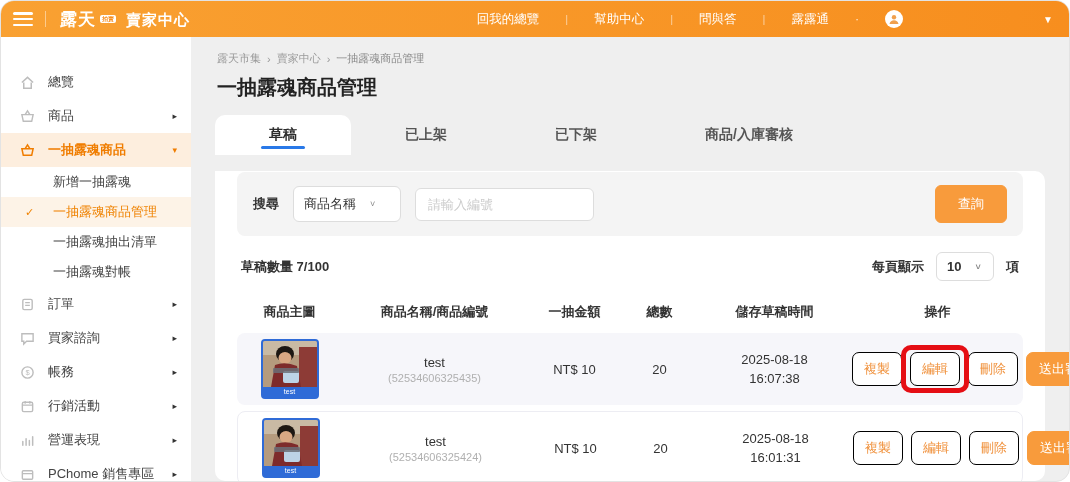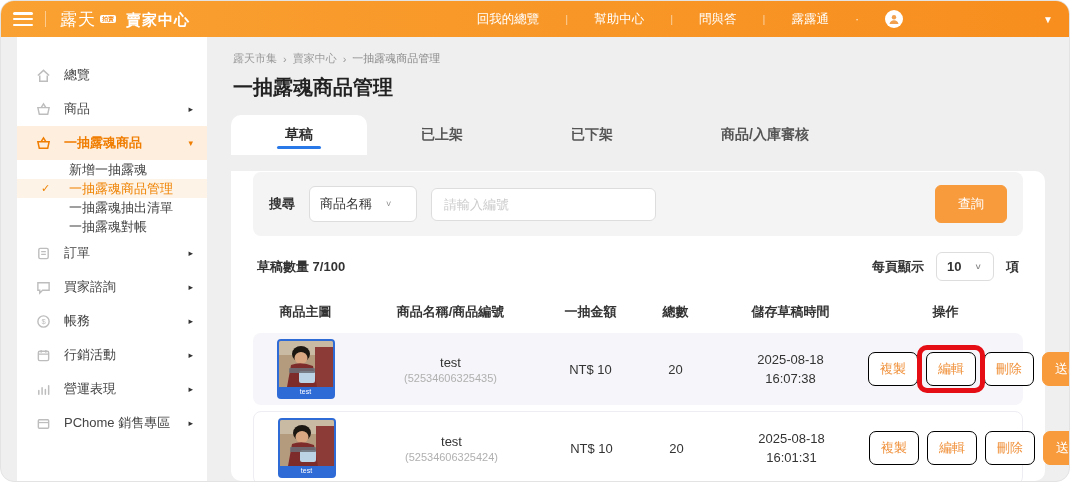--- a/index.html
+++ b/index.html
@@ -5,43 +5,43 @@
   * { box-sizing: border-box; margin: 0; padding: 0; }
   html,body { background:#fff; font-family:"Liberation Sans","DejaVu Sans",sans-serif; }
   .app { width:1070px; height:482px; margin:0 auto; border:1px solid #e3e3e3; border-radius:14px; overflow:hidden; background:#efefef; position:relative; }
 
   
   .topbar { height:36px; background:linear-gradient(90deg,#f9a132,#f78e1e); display:flex; align-items:center; padding:0 16px 0 12px; color:#fff; }
   .hamburger { width:20px; height:14px; display:flex; flex-direction:column; justify-content:space-between; cursor:pointer; margin-right:12px; }
   .hamburger span { display:block; height:2.5px; background:#fff; border-radius:2px; }
   .top-divider { width:1px; height:16px; background:rgba(255,255,255,.45); margin-right:14px; }
   .logo { display:flex; align-items:baseline; gap:4px; }
-  .logo-main { font-size:17px; font-weight:normal; letter-spacing:1px; }
+  .logo-main { font-size:17px; font-weight:bold; letter-spacing:1px; }
   .logo-badge { font-size:6px; background:#fff; color:#f78e1e; border-radius:2px; padding:1px 2px; font-weight:bold; line-height:1.1; display:inline-block; transform:translateY(-4px); }
   .app-name { font-size:15px; font-weight:bold; margin-left:6px; letter-spacing:1px; }
   .top-right { margin-left:auto; display:flex; align-items:center; font-size:12.5px; gap:26px; }
   .top-link { color:#fff; cursor:pointer; }
   .top-sep { color:rgba(255,255,255,.55); font-size:11px; }
   .top-dot { color:rgba(255,255,255,.8); }
   .avatar { width:18px; height:18px; border-radius:50%; background:#fff; display:flex; align-items:center; justify-content:center; }
   .user-space { width:88px; height:18px; }
   .top-caret { font-size:10px; color:#fff; cursor:pointer; }
 
   
   .body { display:flex; height:446px; }
-  .sidebar { width:190px; background:#fff; flex-shrink:0; padding-top:21px; overflow:hidden;margin-left:16px; }
+  .sidebar { width:190px; background:#fff; flex-shrink:0; padding-top:28px; overflow:hidden; }
   .main { flex:1; padding:10px 24px 0 24px; overflow:hidden; }
 
   
   .side-item { height:34px; display:flex; align-items:center; padding:0 14px 0 18px; font-size:13px; color:#444; cursor:pointer; gap:13px; }
   .side-item .glyph { width:16px; height:16px; flex-shrink:0; display:flex; align-items:center; justify-content:center; }
   .side-item .caret { margin-left:auto; font-size:9px; color:#333; }
   .side-item.parent-active { background:#fdeede; color:#f07d00; font-weight:bold; }
   .side-item.parent-active .caret { color:#f07d00; }
-  .side-sub { height:19px; display:flex; align-items:center; padding-left:52px; font-size:13px; color:#444; cursor:pointer; position:relative; }
+  .side-sub { height:30px; display:flex; align-items:center; padding-left:52px; font-size:13px; color:#444; cursor:pointer; position:relative; }
   .side-sub.selected { background:#fdf3e7; color:#ef8200; }
   .side-sub.selected .check { position:absolute; left:24px; color:#ef8200; font-size:11px; }
 
   
   .breadcrumb { font-size:11px; color:#9a9a9a; margin:4px 2px 8px; display:flex; gap:6px; align-items:center;text-align:right; }
   .breadcrumb .crumb-last { color:#8a8a8a; }
   .page-title { font-size:20px; font-weight:bold; color:#222; margin:0 2px 14px; }
 
   
   .tabs { display:flex; align-items:flex-end; height:40px; }
@@ -49,21 +49,21 @@
   .tab.active { background:#fff; border-radius:10px 10px 0 0; color:#2d2d2d; }
   .tab.active .tab-underline { position:absolute; bottom:6px; left:50%; transform:translateX(-50%); width:44px; height:3px; background:#2979e8; border-radius:2px; }
 
   
   .card { background:#fff; border-radius:0 10px 10px 10px; padding:1px 22px; height:310px;margin-top:16px; }
 
   .search-panel { background:#f4f4f4; border-radius:8px; padding:13px 16px; display:flex; align-items:center; gap:14px; }
   .search-label { font-size:13px; font-weight:bold; color:#333; }
   .select-box { background:#fff; border:1px solid #ddd; border-radius:6px; padding:8px 10px; font-size:13px; color:#333; display:flex; align-items:center; gap:14px; min-width:108px; cursor:pointer; }
   .select-box .chev { font-size:9px; color:#888; }
-  .search-input { background:#fff; border:1px solid #ddd; border-radius:6px; padding:8px 12px; font-size:13px; width:225px; color:#333; outline:none; }
+  .search-input { background:#fff; border:1px solid #ddd; border-radius:6px; padding:8px 12px; font-size:13px; width:179px; color:#333; outline:none; }
   .search-input::placeholder { color:#ccc; }
   .btn-solid { background:#f89b3c; color:#fff; border:1px solid #f89b3c; border-radius:6px; padding:9px 22px; font-size:13px; cursor:pointer; font-family:inherit; }
 
   .summary-row { display:flex; align-items:center; margin:16px 4px 8px; }
   .draft-count { font-size:13px; font-weight:bold; color:#333; }
   .per-page { margin-left:auto; display:flex; align-items:center; gap:12px; font-size:13px; color:#333;font-weight:bold; }
   .per-page .select-box { min-width:58px; padding:6px 10px; justify-content:flex-start;border-radius:6px; }
 
   
   .grid-cols { display:grid; grid-template-columns:105px 185px 95px 75px 155px 1fr; }

